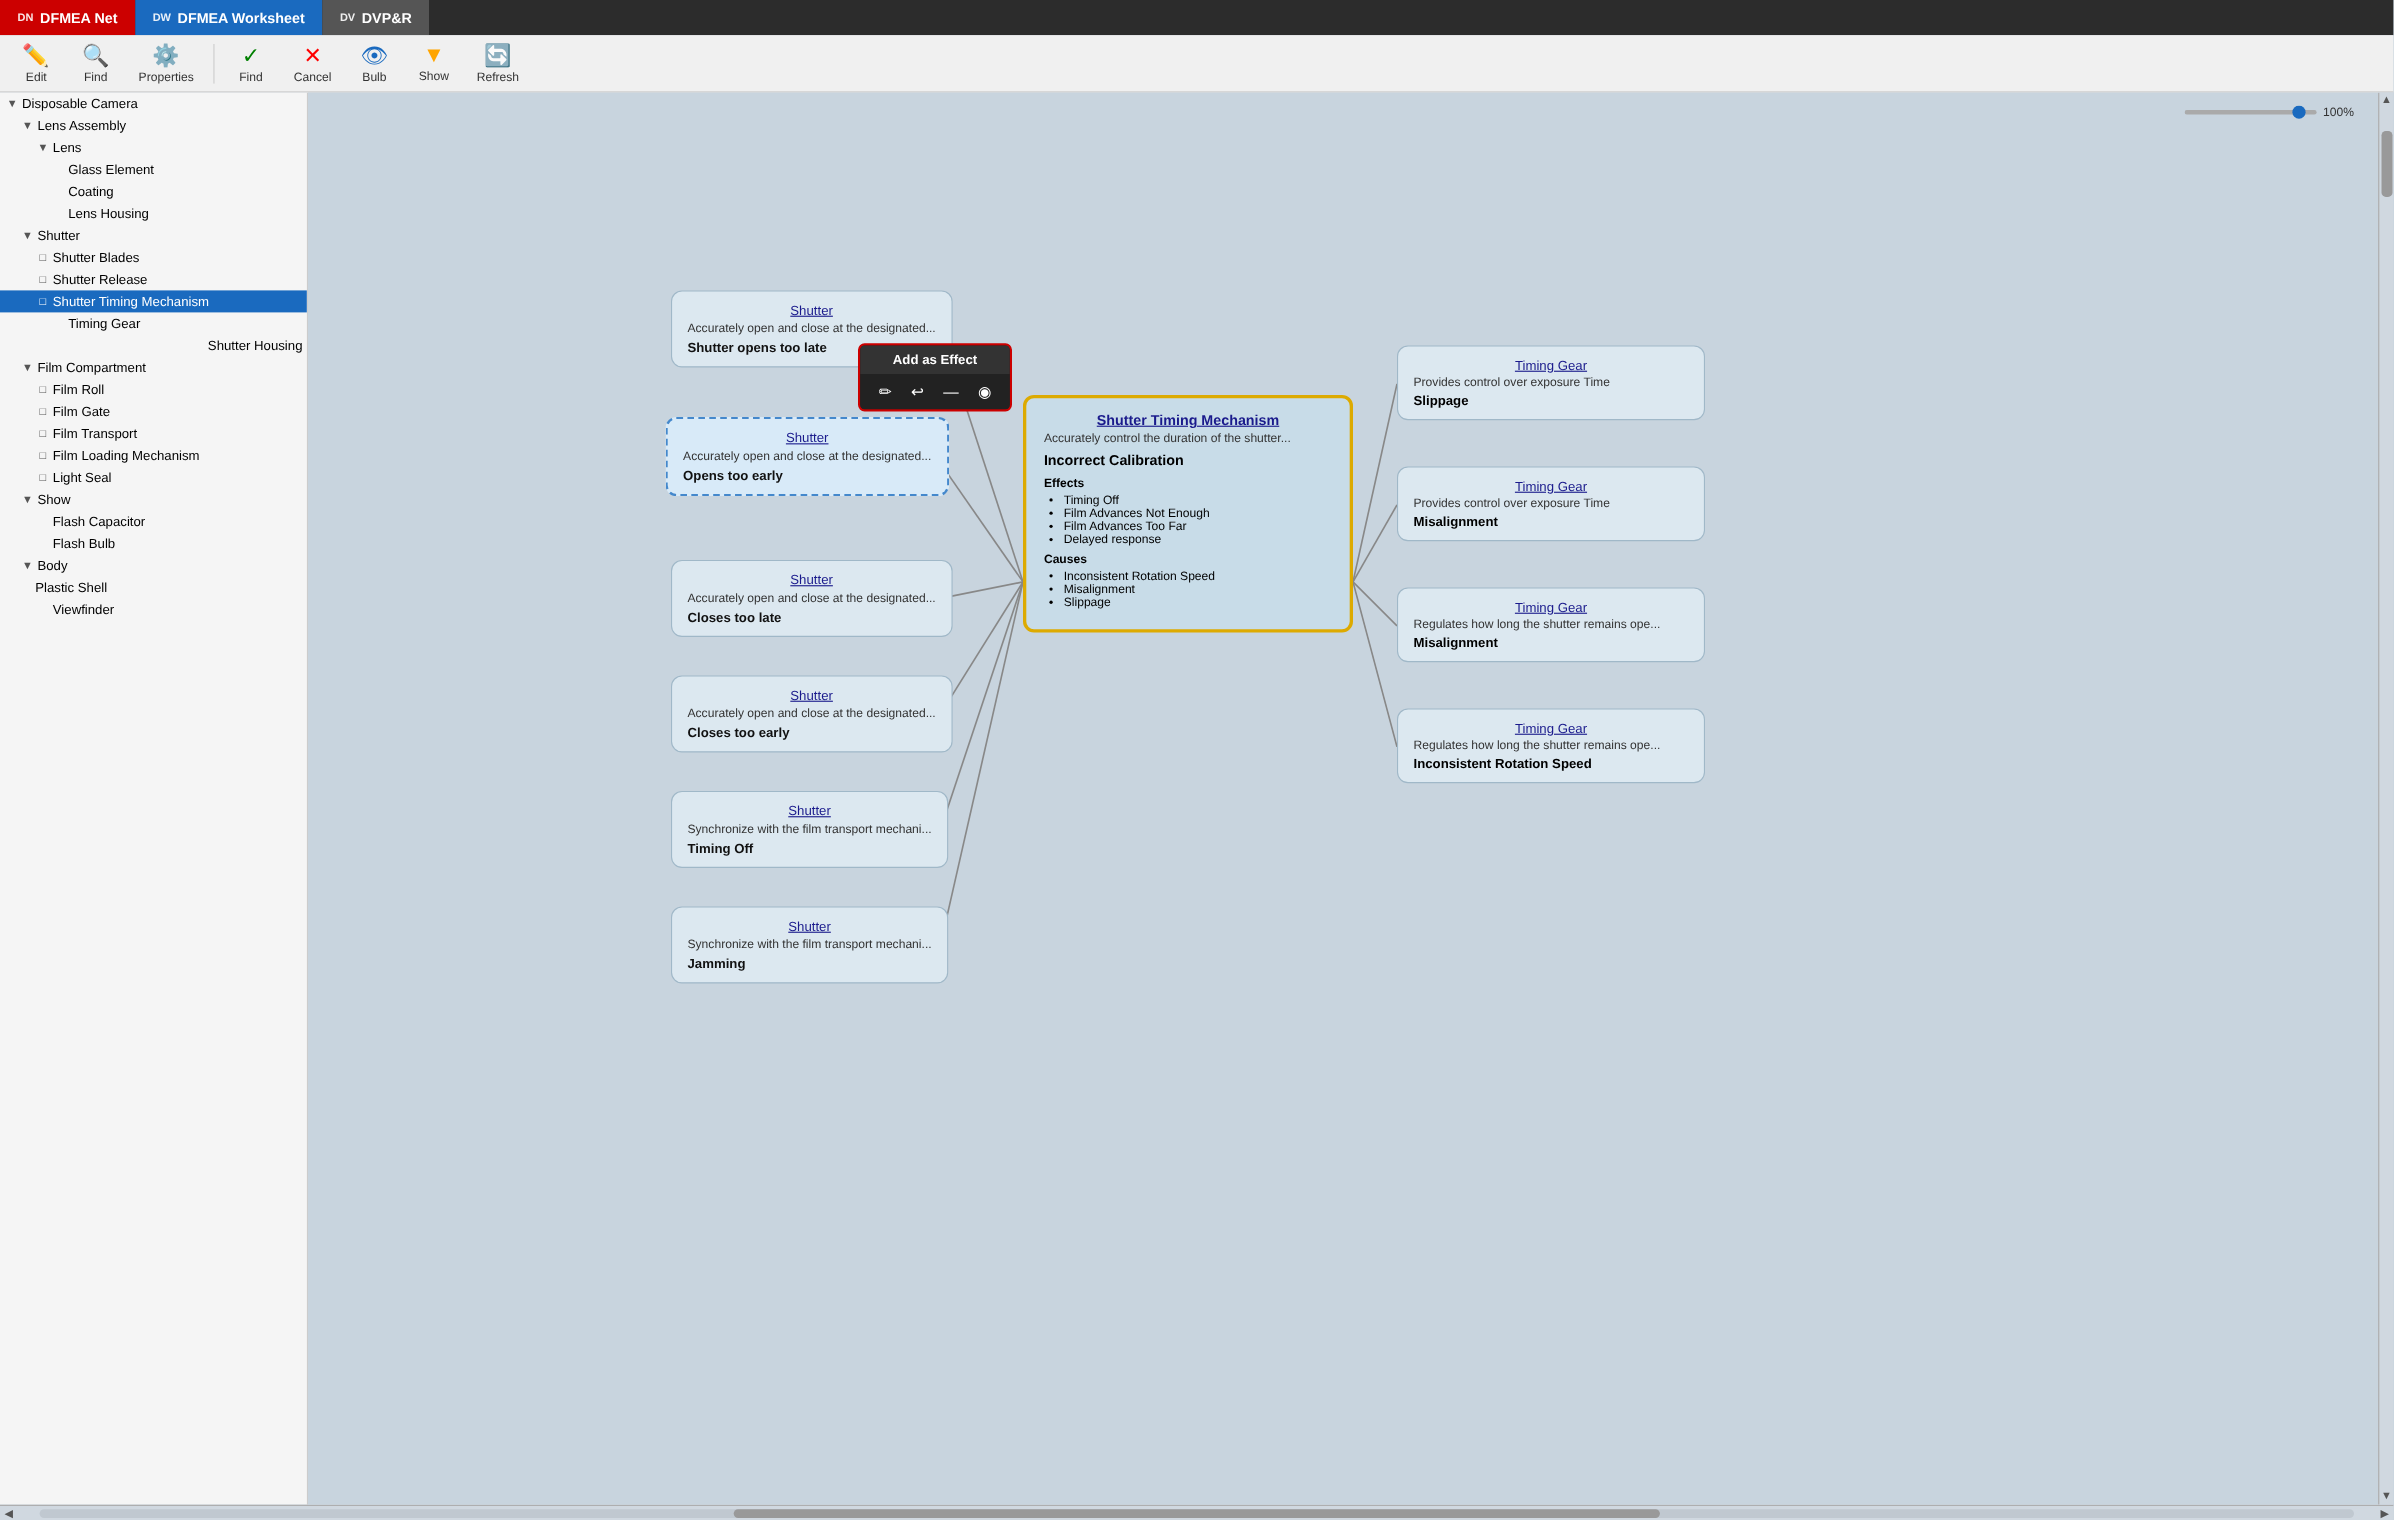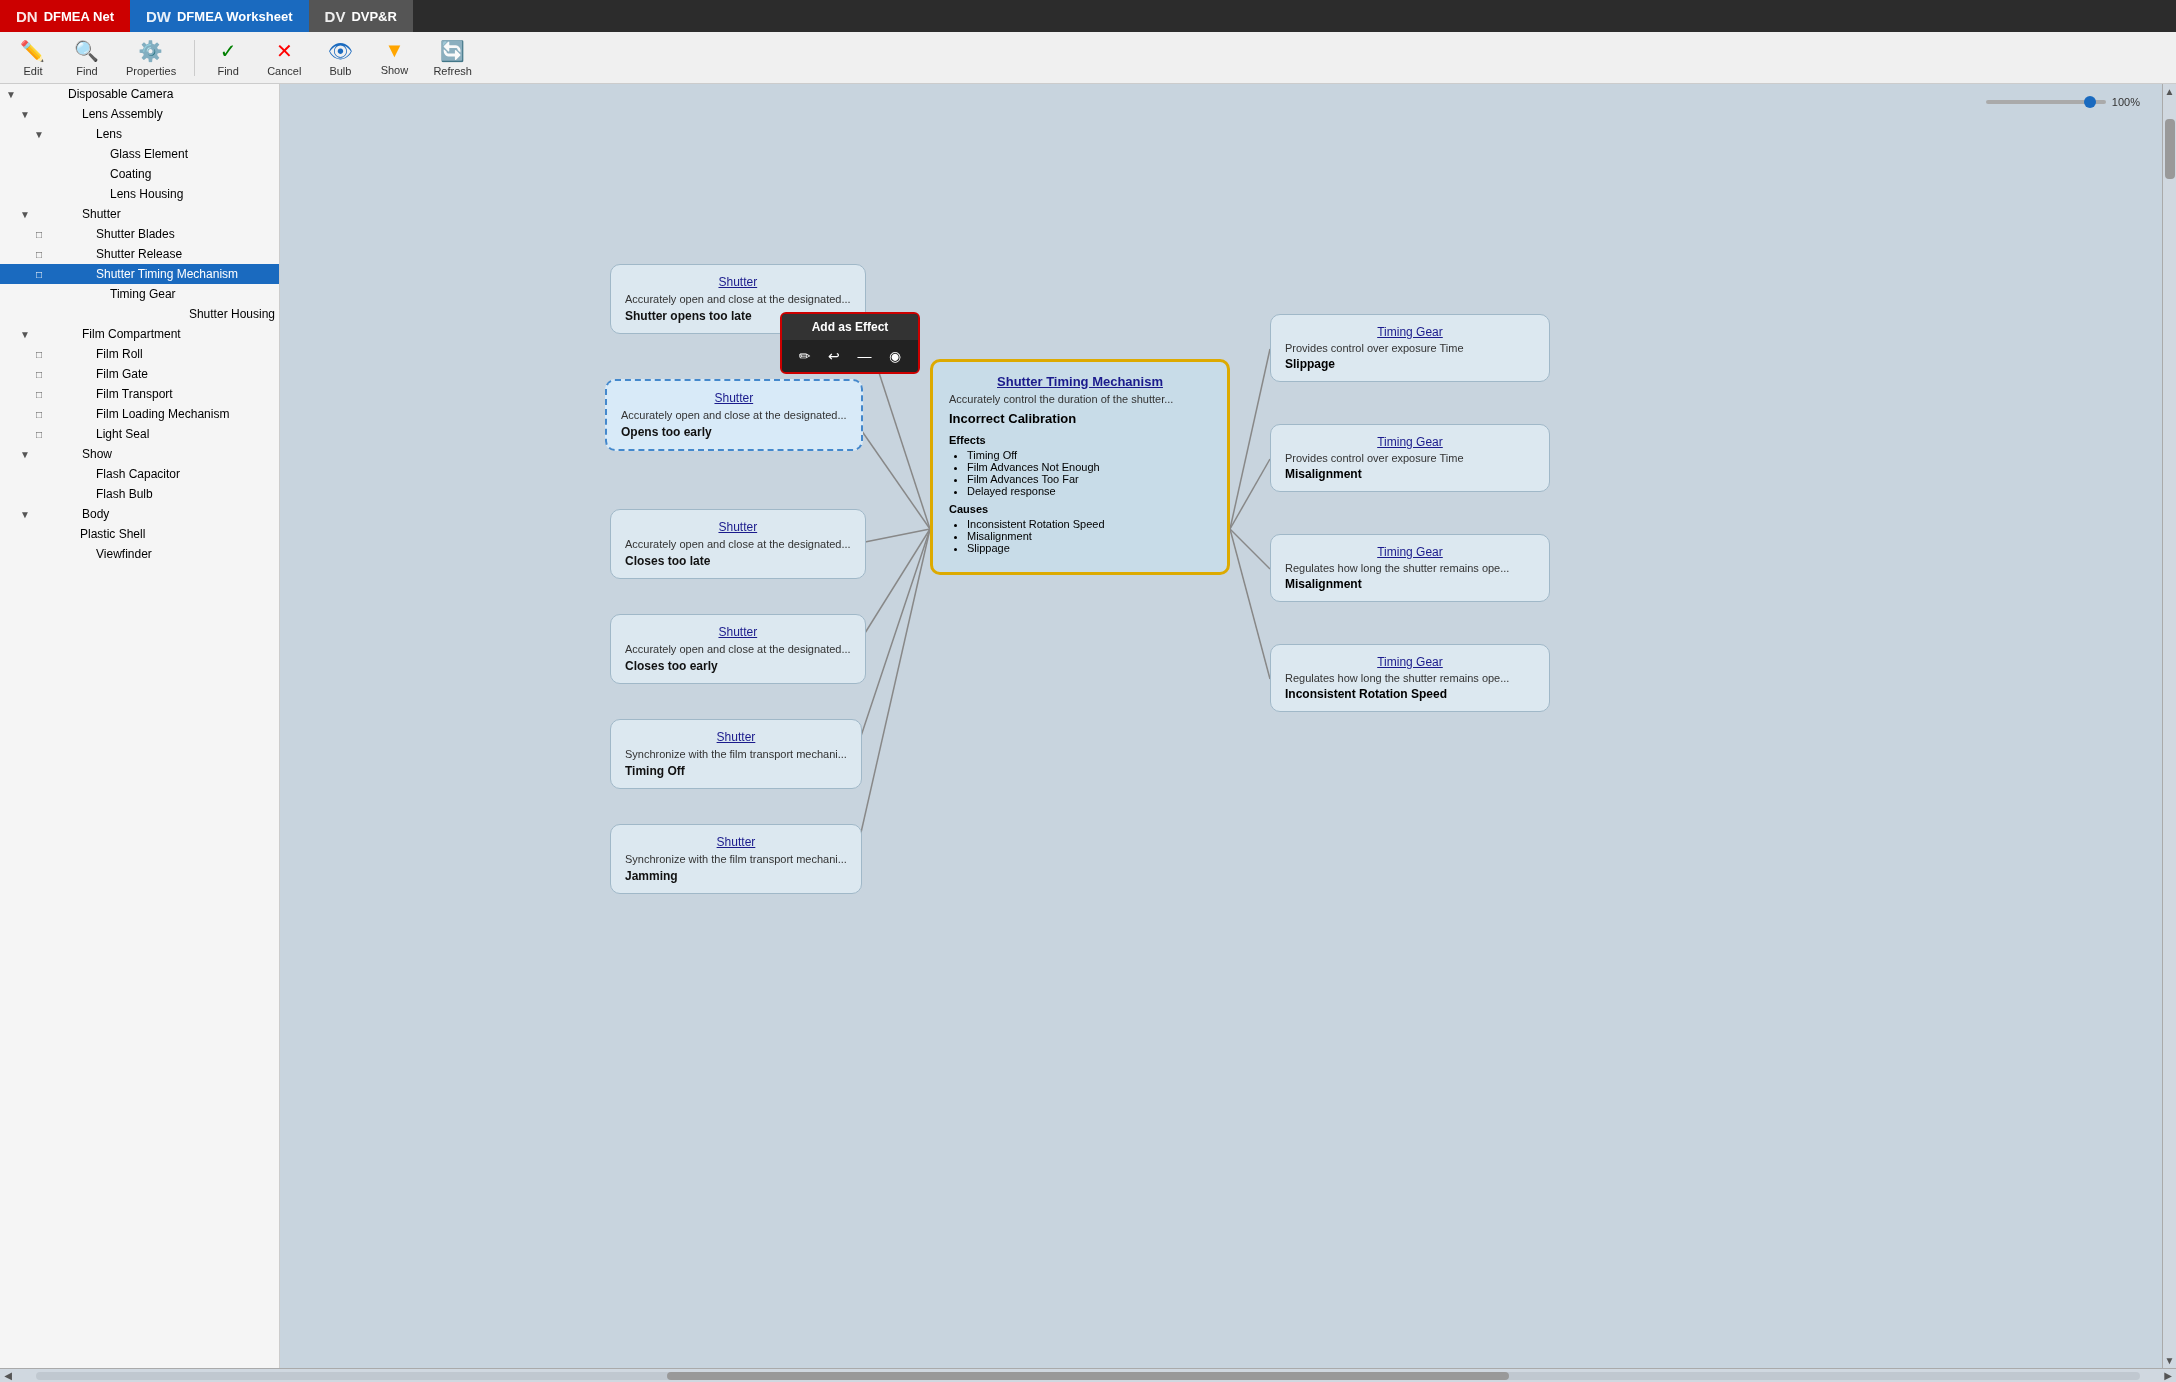--- a/index.html
+++ b/index.html
@@ -19,21 +19,21 @@
       height: 100%;
       font-size: 13px;
       font-weight: bold;
       color: white;
       gap: 6px;
     }
     .title-tab.active-dn { background: #c00; }
     .title-tab.active-dw { background: #1a6abf; }
     .title-tab.active-dv { background: #555; }
     .tab-badge {
-      font-size: 15px;
+      font-size: 10px;
       font-weight: bold;
       color: white;
       opacity: 0.9;
     }
 
     
     .toolbar {
       display: flex;
       align-items: center;
       background: #f0f0f0;
@@ -85,21 +85,21 @@
     }
     .tree-item.selected { background: #1a6abf; color: white; }
     .tree-item .expander {
       width: 14px;
       text-align: center;
       font-size: 10px;
       color: #555;
       flex-shrink: 0;
     }
     .tree-item.selected .expander { color: white; }
-    .tree-item .item-label { padding-left: 2px; margin-left: 48px; }
+    .tree-item .item-label { padding-left: 2px; }
 
     
     .canvas-area {
       flex: 1;
       overflow: hidden;
       position: relative;
       background: #c8d4de;
     }
     .canvas-scroll {
       width: 100%;

